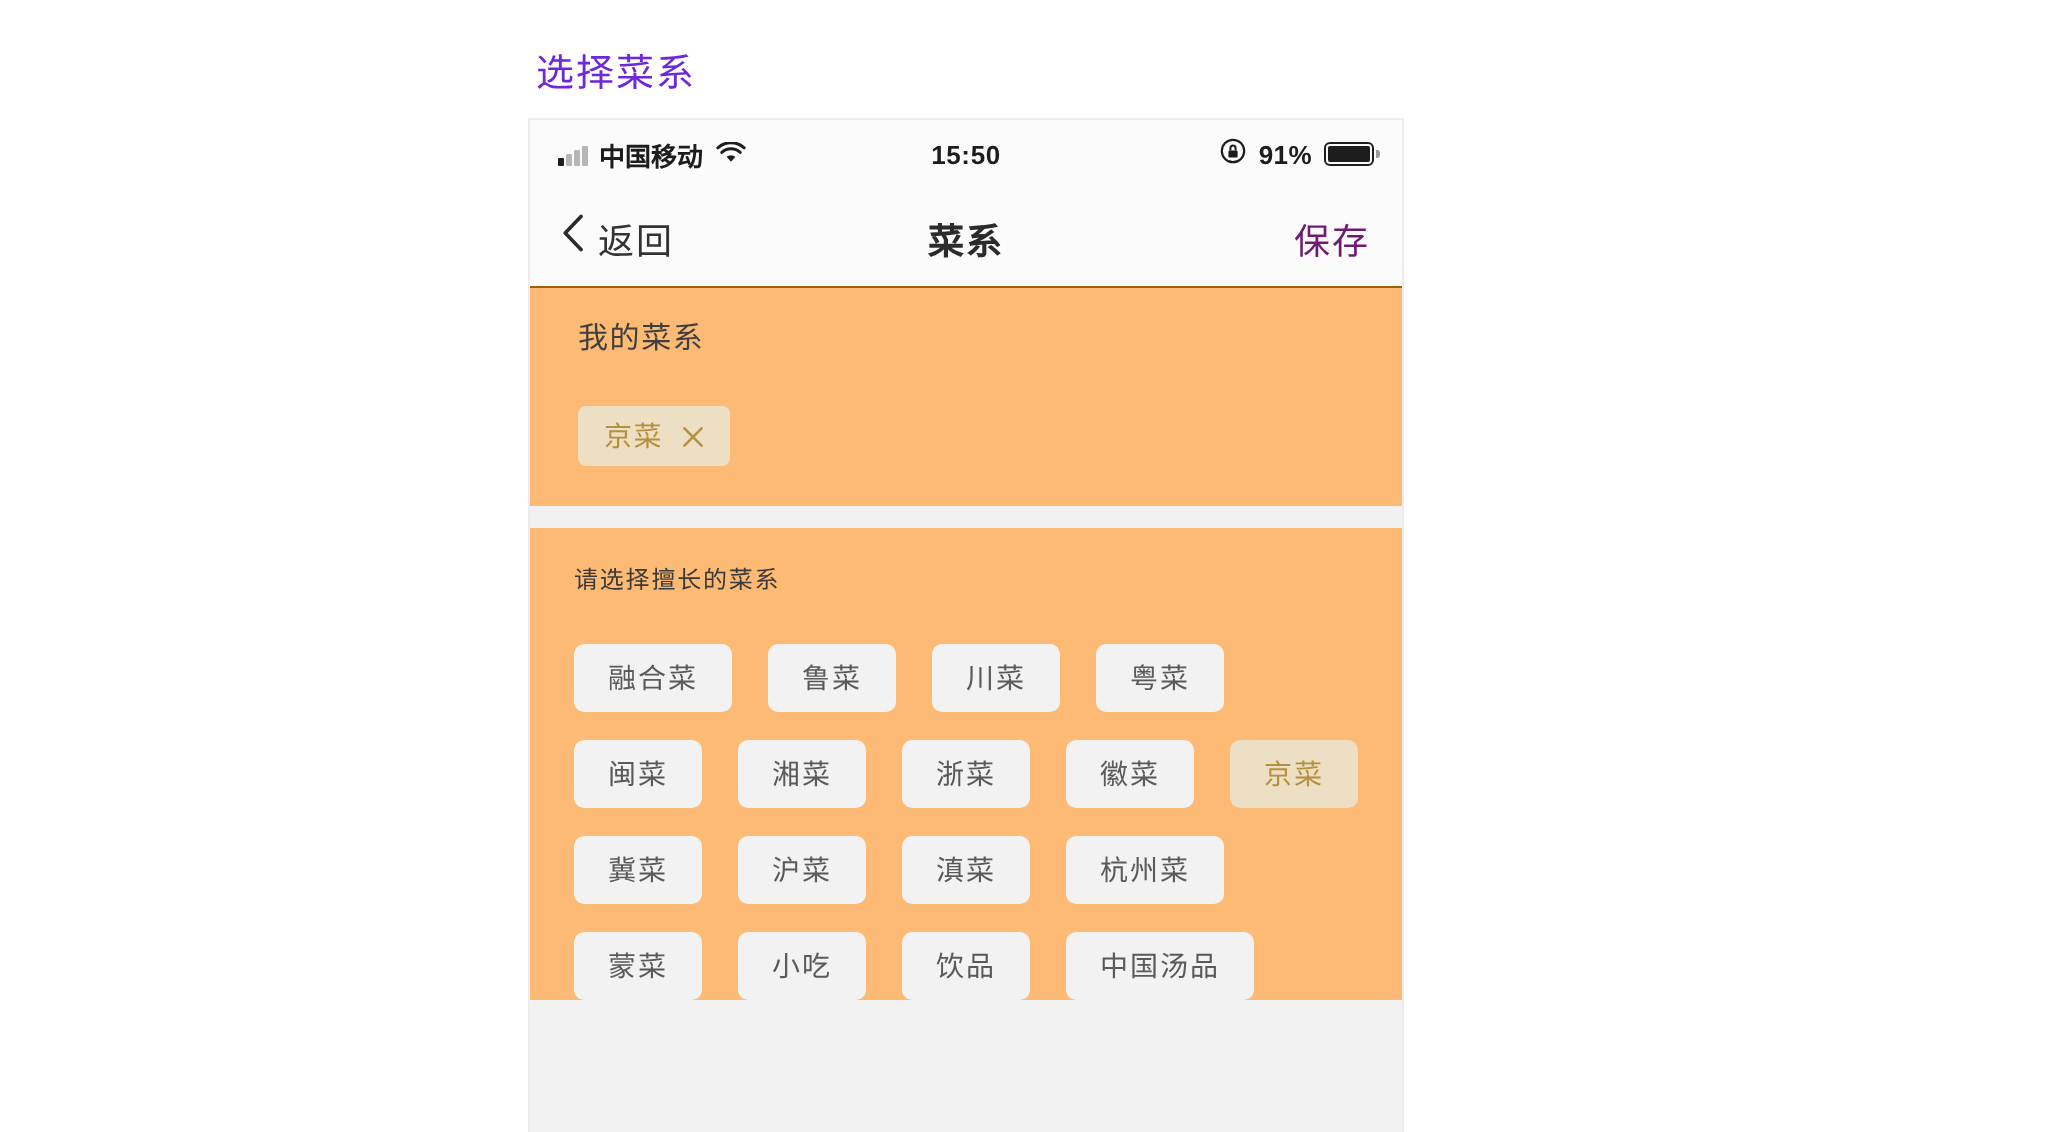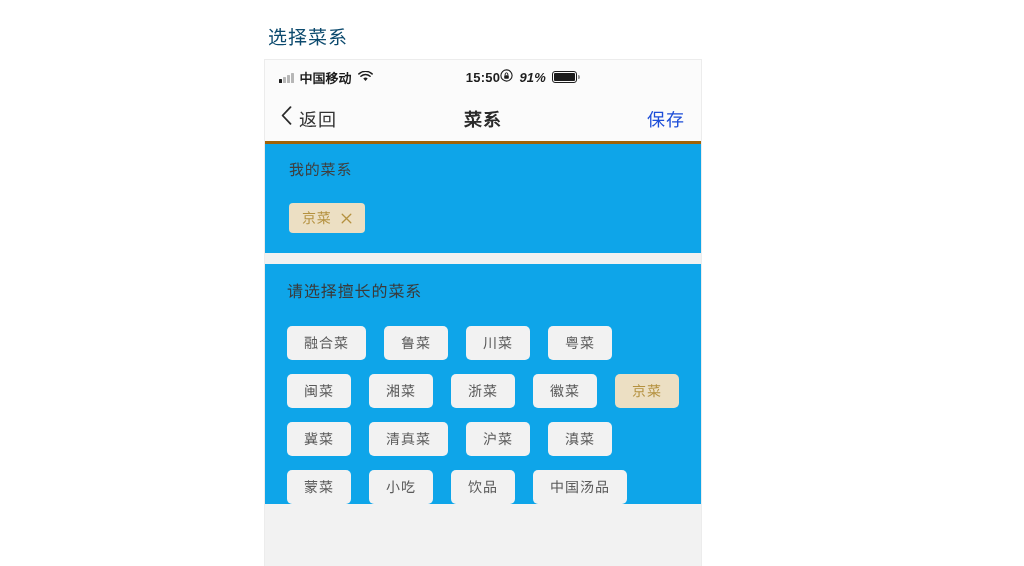--- a/index.html
+++ b/index.html
@@ -15,21 +15,21 @@
     overflow: hidden;
     position: relative;
   }
 
   
   .page-caption {
     position: absolute;
     left: 268px;
     top: 28px;
     font-size: 19px;
-    color: #0c4a6e;
+    color: #6d28d9;
     letter-spacing: 1px;
     line-height: 1;
     white-space: nowrap;
   }
 
   
   .phone {
     position: absolute;
     left: 265px;
     top: 60px;
@@ -62,24 +62,24 @@
     flex: 1 1 0;
     min-width: 0;
   }
   .sb-center {
     flex: 0 0 auto;
     letter-spacing: 0.3px;
   }
   .sb-right {
     display: flex;
     align-items: center;
+    justify-content: flex-end;
     gap: 6px;
     flex: 1 1 0;
     min-width: 0;
-    font-style: italic;
   }
 
   .signal-bars {
     display: flex;
     align-items: flex-end;
     gap: 1.5px;
     height: 11px;
   }
   .signal-bars i {
     display: block;
@@ -122,21 +122,21 @@
     height: 100%;
     background: #1d1d1d;
     border-radius: 1px;
   }
 
   
   .navbar {
     height: 50px;
     flex: 0 0 50px;
     background: #fbfbfb;
-    border-bottom: 3px solid #a16207;
+    border-bottom: 1px solid #a16207;
     display: flex;
     align-items: center;
     padding: 0 16px;
     box-sizing: border-box;
     position: relative;
   }
   .nav-back {
     display: flex;
     align-items: center;
     gap: 7px;
@@ -155,35 +155,35 @@
     text-align: center;
     font-size: 18px;
     color: #2b2b2b;
     letter-spacing: 1px;
     pointer-events: none;
     font-weight: bold;
   }
   .nav-save {
     margin-left: auto;
     font-size: 18px;
-    color: #1d4ed8;
+    color: #701a75;
     letter-spacing: 1px;
     cursor: pointer;
     z-index: 2;
   }
 
   
   .content {
     flex: 1 1 auto;
     background: #f2f2f2;
     overflow: hidden;
   }
 
   .panel {
-    background: #0ea5e9;
+    background: #fdba74;
     box-sizing: border-box;
   }
 
   .panel-mine {
     padding: 18px 24px 20px 24px;
   }
   .panel-title {
     font-size: 15px;
     color: #3f3f3f;
     letter-spacing: 0.8px;
@@ -220,21 +220,21 @@
 
   .divider-band {
     height: 11px;
     background: #f1f1f1;
   }
 
   .panel-choose {
     padding: 20px 22px 0 22px;
   }
   .choose-title {
-    font-size: 16px;
+    font-size: 12px;
     color: #3a3a3a;
     letter-spacing: 0.9px;
     line-height: 1;
     margin: 0 0 26px 0;
   }
 
   .option-grid {
     display: flex;
     flex-wrap: wrap;
     gap: 14px 18px;
@@ -342,23 +342,23 @@
       <div class="option">融合菜</div>
           <div class="option">鲁菜</div>
           <div class="option">川菜</div>
           <div class="option">粤菜</div>
           <div class="option">闽菜</div>
           <div class="option">湘菜</div>
           <div class="option">浙菜</div>
           <div class="option">徽菜</div>
           <div class="option selected">京菜</div>
           <div class="option">冀菜</div>
-          <div class="option">清真菜</div>
           <div class="option">沪菜</div>
           <div class="option">滇菜</div>
+          <div class="option">杭州菜</div>
           <div class="option">蒙菜</div>
           <div class="option">小吃</div>
           <div class="option">饮品</div>
           <div class="option">中国汤品</div>
         </div>
     </div>
 
   </div>
 </div>
 

